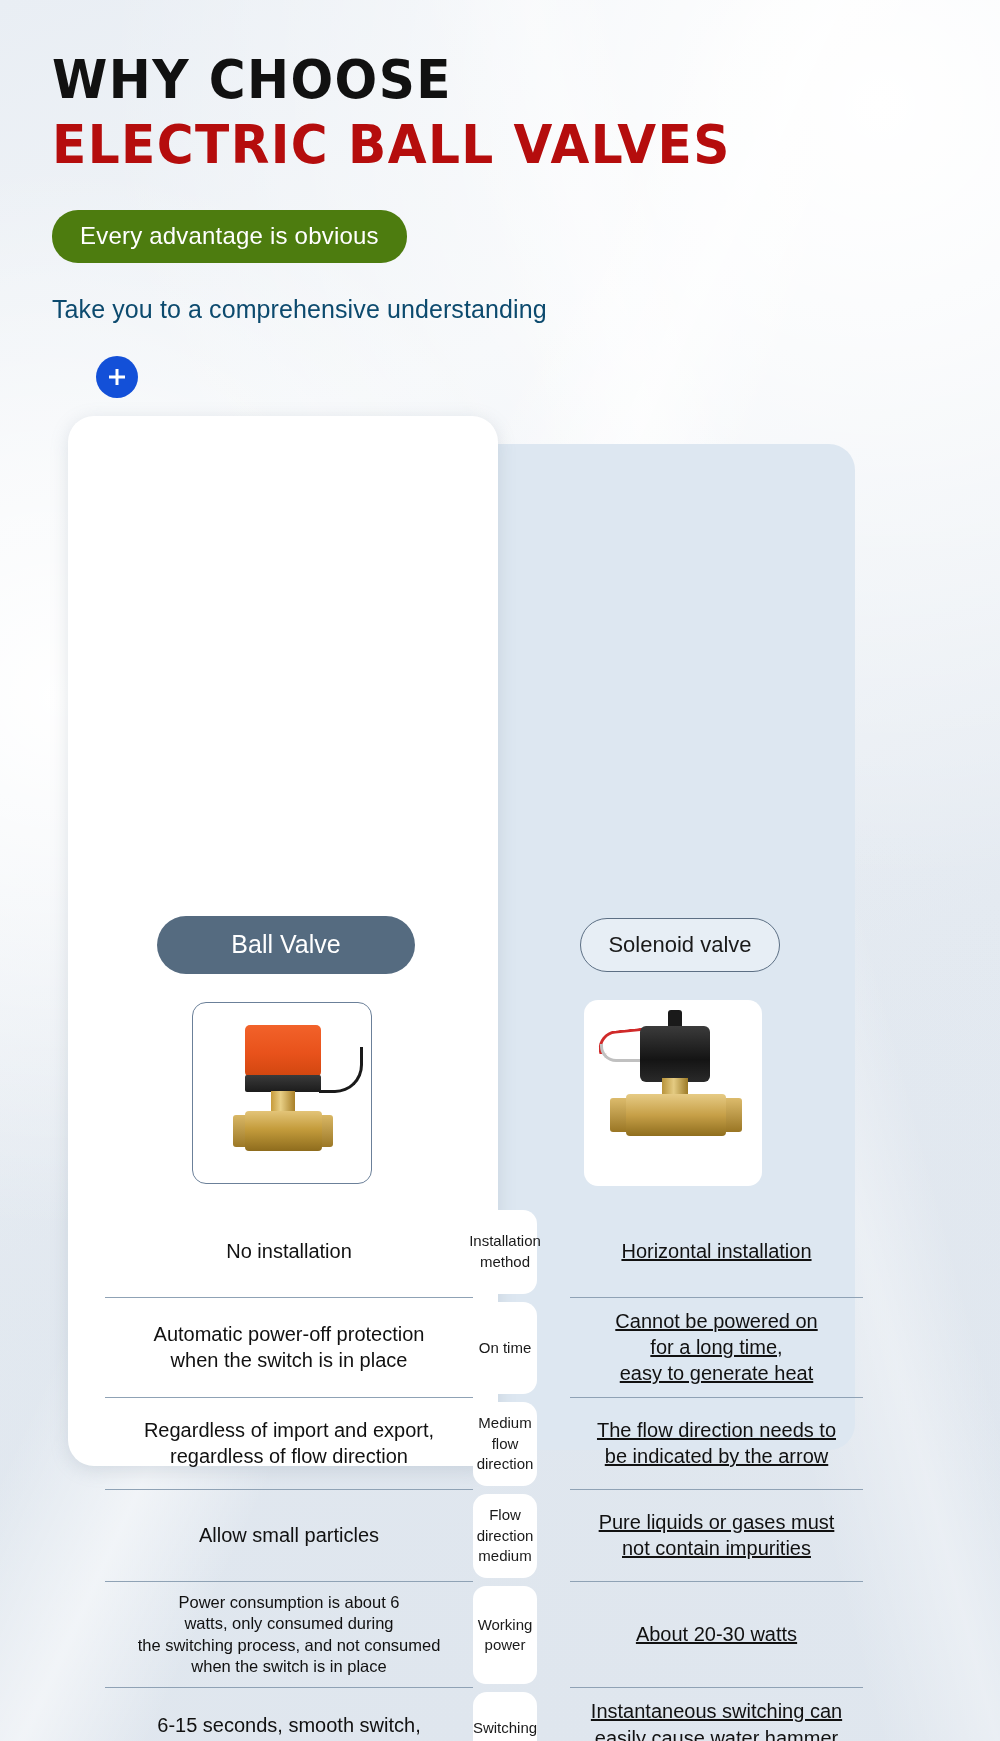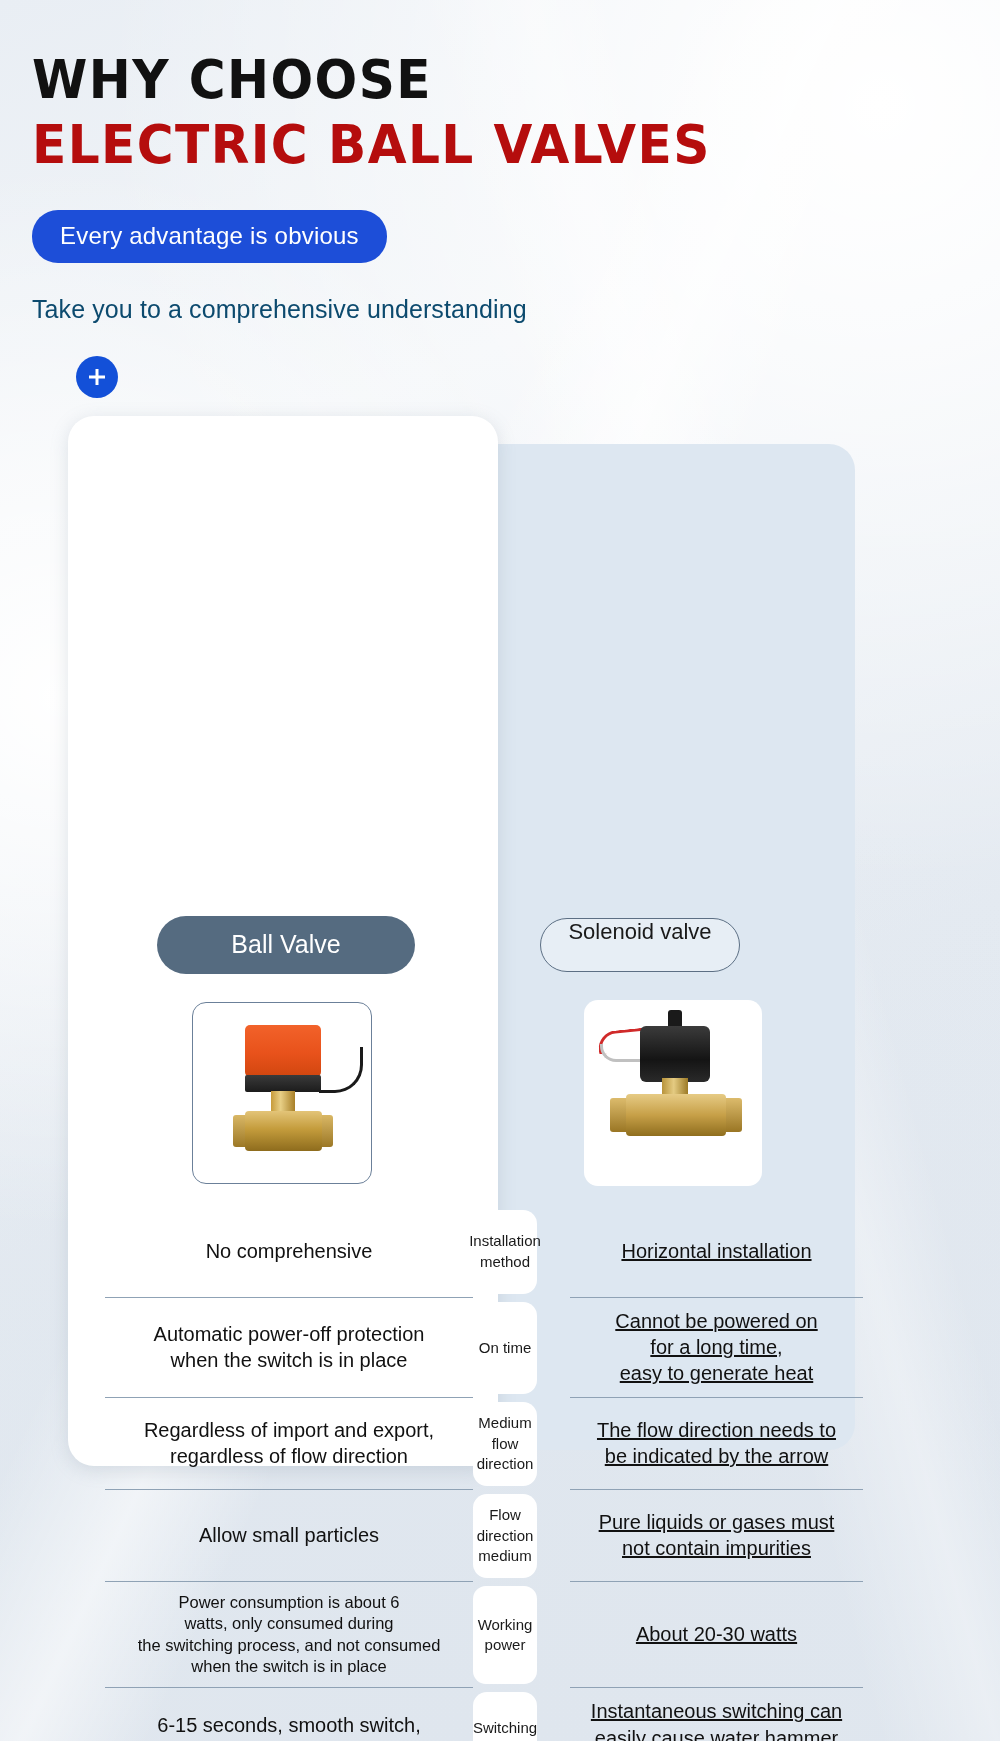--- a/index.html
+++ b/index.html
@@ -28,21 +28,21 @@
     position: absolute;
     inset: 0;
     background:
       linear-gradient(115deg, rgba(255,255,255,0) 38%, rgba(255,255,255,.55) 46%, rgba(255,255,255,0) 53%),
       linear-gradient(75deg, rgba(255,255,255,0) 60%, rgba(255,255,255,.35) 68%, rgba(255,255,255,0) 74%);
   }
 
   .page { position: relative; z-index: 2; }
 
   
-  .hdr { padding: 52px 0 0 32px; }
+  .hdr { padding: 52px 0 0 52px; }
 
   .title-1 {
     font-family: "DejaVu Sans", sans-serif;
     font-weight: 700;
     font-size: 54px;
     letter-spacing: 1.5px;
     line-height: 1.02;
     color: #111111;
     transform: scaleX(0.93);
     transform-origin: left center;
@@ -55,21 +55,21 @@
     line-height: 1.12;
     color: #b50d0d;
     transform: scaleX(0.93);
     transform-origin: left center;
     margin-top: 8px;
   }
 
   .pill-tag {
     display: inline-block;
     margin-top: 34px;
-    background: #1d4ed8;
+    background: #4d7c0f;
     color: #ffffff;
     font-size: 24px;
     border-radius: 26px;
     padding: 12px 28px 13px 28px;
     letter-spacing: .2px;
   }
 
   .sub-line {
     margin-top: 32px;
     font-size: 25px;
@@ -126,28 +126,28 @@
     width: 258px; height: 58px;
     background: #556b80;
     border-radius: 30px;
     color: #ffffff;
     font-size: 25px;
     display: flex; align-items: center; justify-content: center;
     z-index: 6;
   }
   .head-pill-right {
     position: absolute;
-    left: 540px; top: 502px;
+    left: 580px; top: 502px;
     width: 200px; height: 54px;
     background: #e7eef5;
     border: 1.5px solid #5c6f84;
     border-radius: 30px;
     color: #1a1a1a;
     font-size: 22px;
-    display: flex; justify-content: center;
+    display: flex; align-items: center; justify-content: center;
     z-index: 6;
   }
 
   
   .img-box-left {
     position: absolute;
     left: 192px; top: 586px;
     width: 180px; height: 182px;
     background: #ffffff;
     border: 1.5px solid #6b8099;
@@ -305,21 +305,21 @@
       <div class="sv-coil"></div>
       <div class="sv-stem"></div>
       <div class="sv-nutL"></div>
       <div class="sv-nutR"></div>
       <div class="sv-body"></div>
     </div>
 
     <div class="rows" id="rows-host">
         <div class="row">
           <div class="cell left" style="min-height: 92px;">
-            <span>No comprehensive</span>
+            <span>No installation</span>
           </div>
           <div class="mid-badge" style="min-height: 78px;">
             <span>Installation<br>method</span>
           </div>
           <div class="cell right" style="min-height: 92px;">
             <span>Horizontal installation</span>
           </div>
         </div>
         <div class="row">
           <div class="cell left" style="min-height: 92px;">

